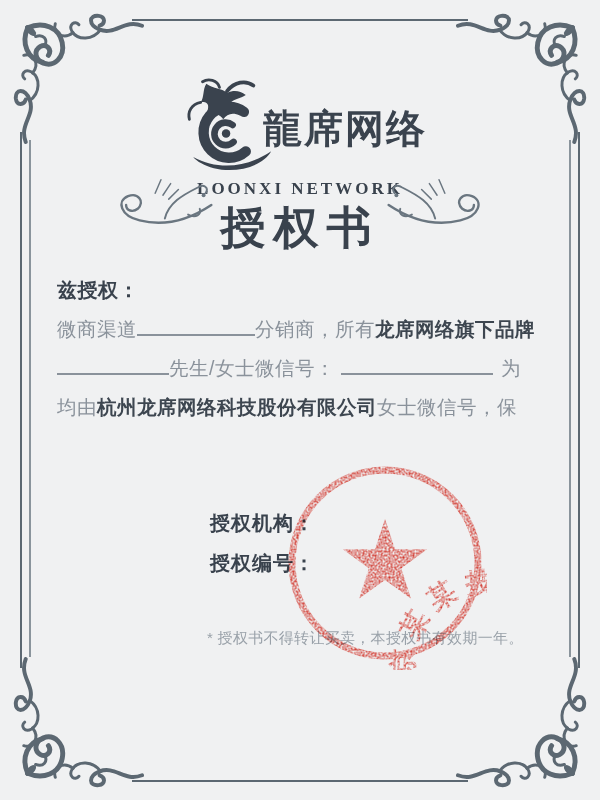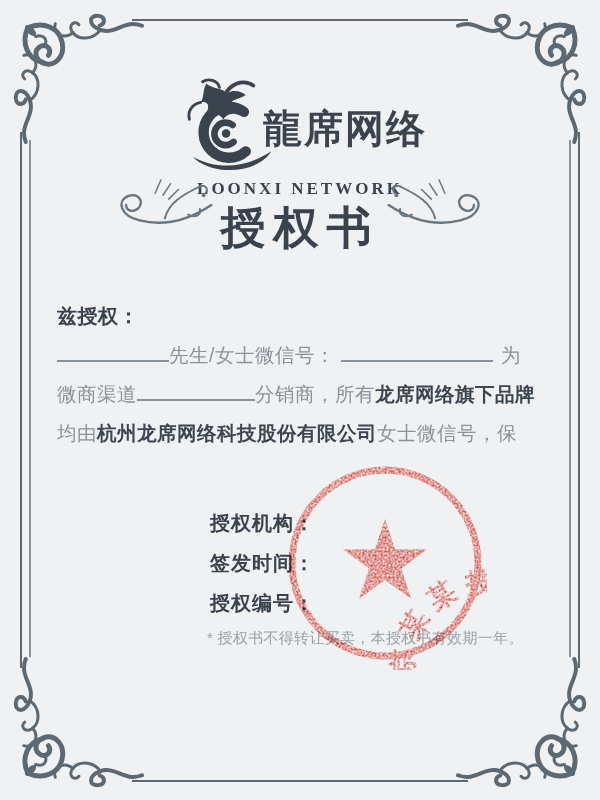--- a/index.html
+++ b/index.html
@@ -37,21 +37,21 @@
     position:absolute; left:0; right:0; top:198px; text-align:center;
     font-size:45px; font-weight:bold; letter-spacing:8px; color:#39424d;
   }
   .flourish { position:absolute; top:172px; width:108px; height:62px; }
   .flourish svg { width:100%; height:100%; }
   .f-left  { left:106px; }
   .f-right { right:106px; transform:scaleX(-1); }
   
   .body-text {
     position:absolute; left:57px; right:56px; top:271px;
-    font-size:19.5px; line-height:39px; color:#8a929b; letter-spacing:0.5px;margin-top:26px;
+    font-size:19.5px; line-height:39px; color:#8a929b; letter-spacing:0.5px;
   }
   .body-text .intro { color:#39424d; font-weight:bold; font-size:20px; }
   .body-text b { color:#3d4650; font-weight:bold; }
   .blank {
     display:inline-block; border-bottom:2px solid #8a929b;
     height:14px; vertical-align:baseline;
   }
   .b1 { width:112px; }  .b2 { width:152px; margin-left:6px; margin-right:8px; }
   .b3 { width:118px; }
   
@@ -178,28 +178,27 @@
       <path stroke-width="1.5" d="M50,22 L56,8"></path>
       <path stroke-width="1.5" d="M58,24 L66,12"></path>
       <path stroke-width="1.5" d="M64,28 L74,18"></path>
       <path stroke-width="2" d="M84,44 C92,48 98,44 96,38"></path>
       <circle cx="100" cy="24" r="2" fill="#6a7680" stroke="none"></circle>
     </svg>
   </div>
 
   <div class="body-text">
     <div class="intro">兹授权：</div>
+    <div><span>微商渠道</span><span class="blank b3"></span><span>分销商，所有</span><b>龙席网络旗下品牌</b></div>
     <div><span class="blank b1"></span><span>先生/女士微信号：</span><span class="blank b2"></span><span>为</span></div>
-    <div><span>微商渠道</span><span class="blank b3"></span><span>分销商，所有</span><b>龙席网络旗下品牌</b></div>
     <div><span>均由</span><b>杭州龙席网络科技股份有限公司</b><span>女士微信号，保</span></div>
   </div>
 
   <div class="fields">
     <div>授权机构：</div>
-    <div>签发时间：</div>
     <div>授权编号：</div>
   </div>
 
   <div class="footnote">* 授权书不得转让买卖，本授权书有效期一年。</div>
 
   <div class="stamp">
     <svg viewBox="0 0 204 210">
       <defs>
         <filter id="grunge" x="-10%" y="-10%" width="120%" height="120%">
           <feTurbulence type="fractalNoise" baseFrequency="0.5" numOctaves="2" result="n"></feTurbulence>

